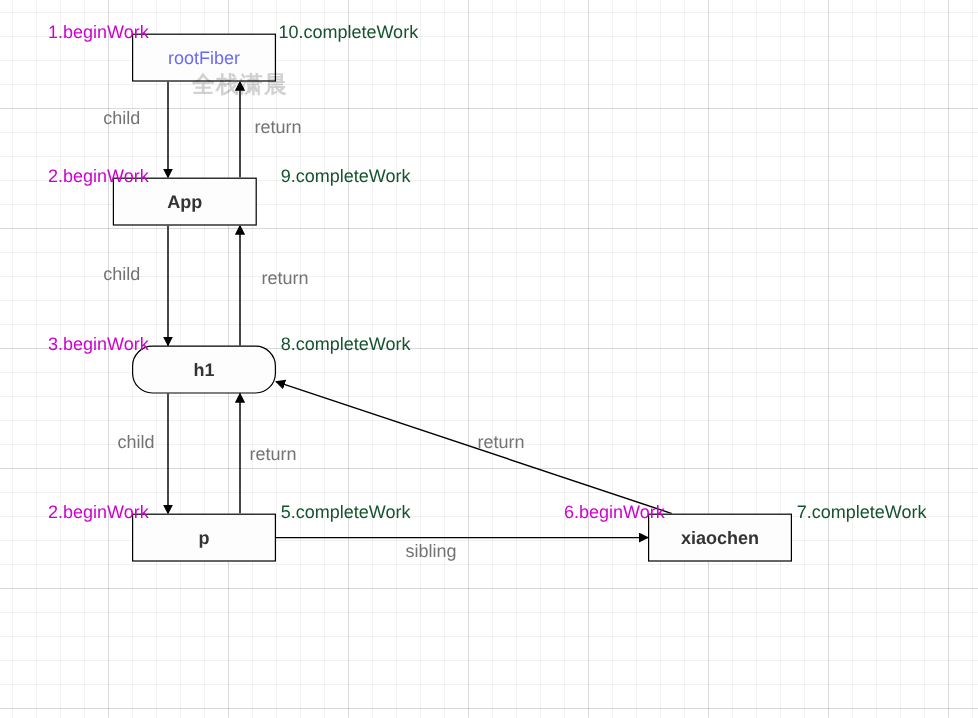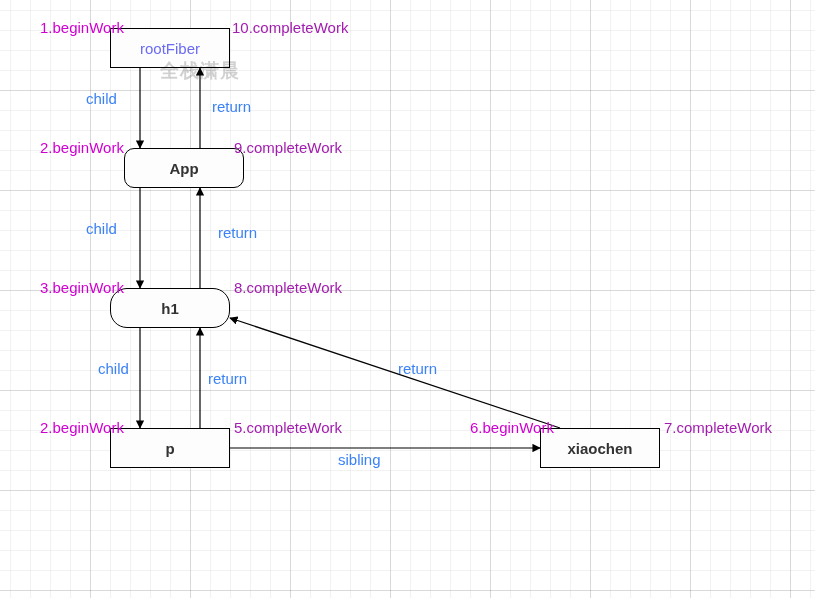--- a/index.html
+++ b/index.html
@@ -42,22 +42,22 @@
   .node .inner { pointer-events: none; }
   .node.root { color: #6a6af4; font-weight: 500; }
 
   
   .lbl {
     position: absolute;
     font-size: 15px;
     white-space: nowrap;
   }
   .magenta { color: #d000d0; margin-left: 26px; }
-  .green   { color: #a21caf; }
-  .blue    { color: #3b82f6; }
+  .green   { color: #14532d; }
+  .blue    { color: #737373; }
   .watermark {
     position: absolute;
     left: 160px;
     top: 58px;
     font-size: 19px;
     font-weight: 600;
     color: rgba(0,0,0,0.18);
     letter-spacing: 1px;
     pointer-events: none;
   }
@@ -93,21 +93,21 @@
   <line x1="200" y1="428" x2="200" y2="328" stroke="#000" stroke-width="1.2" marker-end="url(#arrow)"></line>
 
   <line x1="230" y1="448" x2="540" y2="448" stroke="#000" stroke-width="1.2" marker-end="url(#arrow)"></line>
 
   <line x1="560" y1="428" x2="230" y2="318" stroke="#000" stroke-width="1.2" marker-end="url(#arrow)"></line>
 </svg>
 
 <div class="node root" style="left:110px; top:28px;">
     <span class="inner">rootFiber</span>
   </div>
-<div class="node" style="left:124px; top:148px;border-radius:10px;">
+<div class="node" style="left:94px; top:148px;">
     <span class="inner">App</span>
   </div>
 <div class="node" style="left:110px; top:288px;border-radius:17px;">
     <span class="inner">h1</span>
   </div>
 <div class="node" style="left:110px; top:428px;">
     <span class="inner">p</span>
   </div>
 <div class="node" style="left:540px; top:428px;">
     <span class="inner">xiaochen</span>

